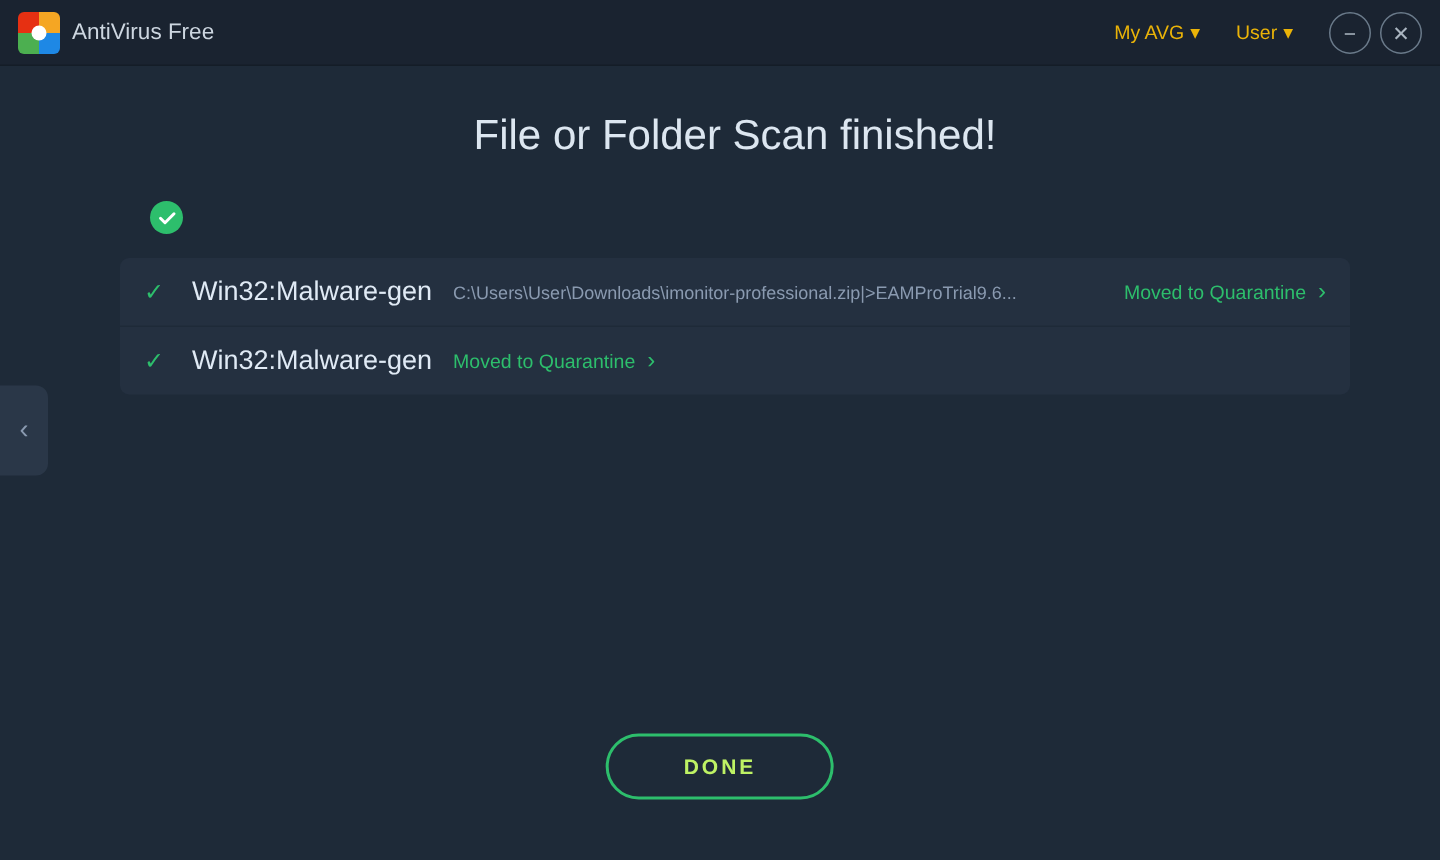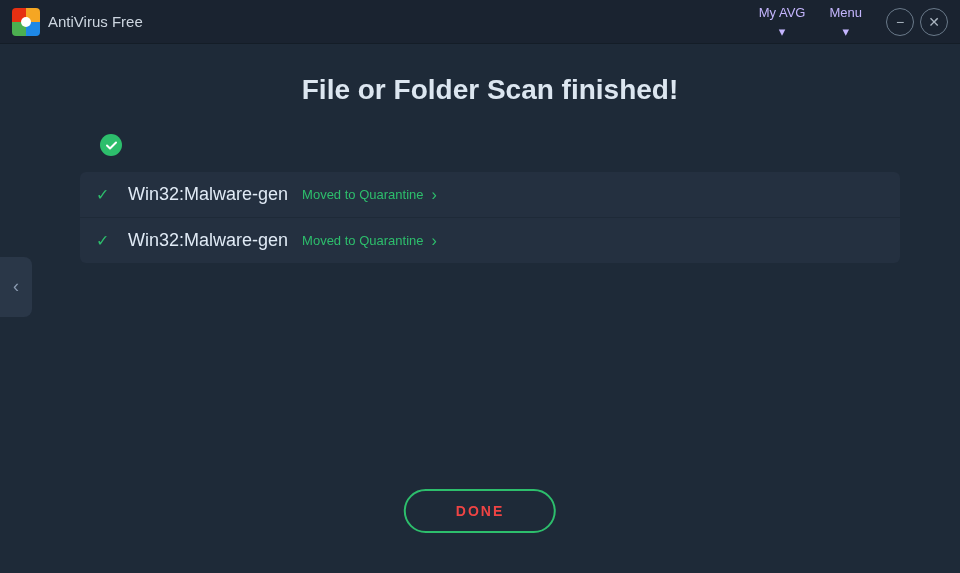--- a/index.html
+++ b/index.html
@@ -39,29 +39,28 @@
 
     .title-bar-right {
       display: flex;
       align-items: center;
       gap: 4px;
     }
 
     .nav-button {
       background: transparent;
       border: none;
-      color: #c4b5fd;
+      color: #eab308;
       font-size: 13px;
       cursor: pointer;
       padding: 4px 10px;
       border-radius: 4px;
       display: flex;
       align-items: center;
       gap: 4px;
-      flex-direction: column;
     }
 
     .window-controls {
       display: flex;
       gap: 6px;
       margin-left: 10px;
     }
 
     .win-btn {
       width: 28px;
@@ -99,21 +98,21 @@
       display: flex;
       flex-direction: column;
       align-items: center;
       padding: 30px 60px 30px 80px;
       height: calc(573px - 44px);
       position: relative;
     }
 
     .scan-title {
       font-size: 28px;
-      font-weight: 700;
+      font-weight: 400;
       color: #dce6f0;
       margin-bottom: 28px;
       text-align: center;
     }
 
     .threats-status {
       display: flex;
       align-items: center;
       gap: 10px;
       margin-bottom: 16px;
@@ -206,21 +205,21 @@
     .done-container {
       position: absolute;
       bottom: 40px;
       left: 50%;
       transform: translateX(-50%);
     }
 
     .done-btn {
       background: transparent;
       border: 2px solid #2dbe6c;
-      color: #ef4444;
+      color: #bef264;
       font-size: 14px;
       font-weight: 600;
       letter-spacing: 2px;
       padding: 12px 50px;
       border-radius: 30px;
       cursor: pointer;
       transition: background 0.2s;
     }
 
     
@@ -281,21 +280,21 @@
       <div class="logo-center"></div>
     </div>
     <span class="app-name">AntiVirus Free</span>
   </div>
   <div class="title-bar-right">
     <button class="nav-button">
       <span>My AVG</span>
       <span>▾</span>
     </button>
     <button class="nav-button">
-      <span>Menu</span>
+      <span>User</span>
       <span>▾</span>
     </button>
     <div class="window-controls">
       <button class="win-btn" title="Minimize">−</button>
       <button class="win-btn" title="Close">✕</button>
     </div>
   </div>
 </div>
 
 <div class="sidebar-toggle">
@@ -307,36 +306,37 @@
 
   <div class="threats-status">
     <div class="check-circle">
       <svg viewBox="0 0 13 13" fill="none" xmlns="http://www.w3.org/2000/svg">
         <path d="M2 6.5L5 9.5L11 3.5" stroke="white" stroke-width="2" stroke-linecap="round" stroke-linejoin="round"></path>
       </svg>
     </div>
   </div>
 
   <div class="results-table">
+
+    <div class="result-row">
+      <span class="row-check">✓</span>
+      <span class="threat-name">Win32:Malware-gen</span>
+      <span class="threat-path">C:\Users\User\Downloads\imonitor-professional.zip|&gt;EAMProTrial9.6...</span>
+      <span class="quarantine-status">
+        <span>Moved to Quarantine</span>
+        <span class="chevron-right">›</span>
+      </span>
+    </div>
 
     <div class="result-row">
       <span class="row-check">✓</span>
       <span class="threat-name">Win32:Malware-gen</span>
       <span class="quarantine-status">
         <span>Moved to Quarantine</span>
         <span class="chevron-right">›</span>
       </span>
     </div>
-
-    <div class="result-row">
-      <span class="row-check">✓</span>
-      <span class="threat-name">Win32:Malware-gen</span>
-      <span class="quarantine-status">
-        <span>Moved to Quarantine</span>
-        <span class="chevron-right">›</span>
-      </span>
-    </div>
   </div>
 
   <div class="done-container">
     <button class="done-btn">DONE</button>
   </div>
 </div>
 
 </body></html>

